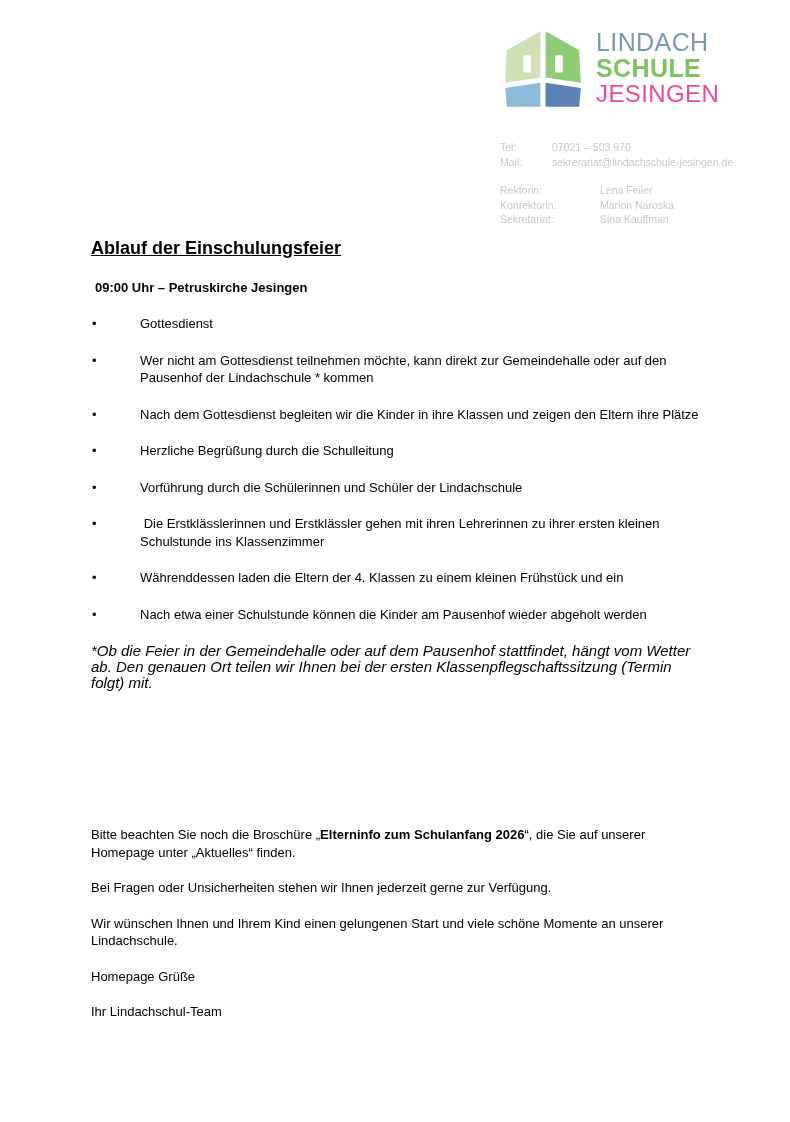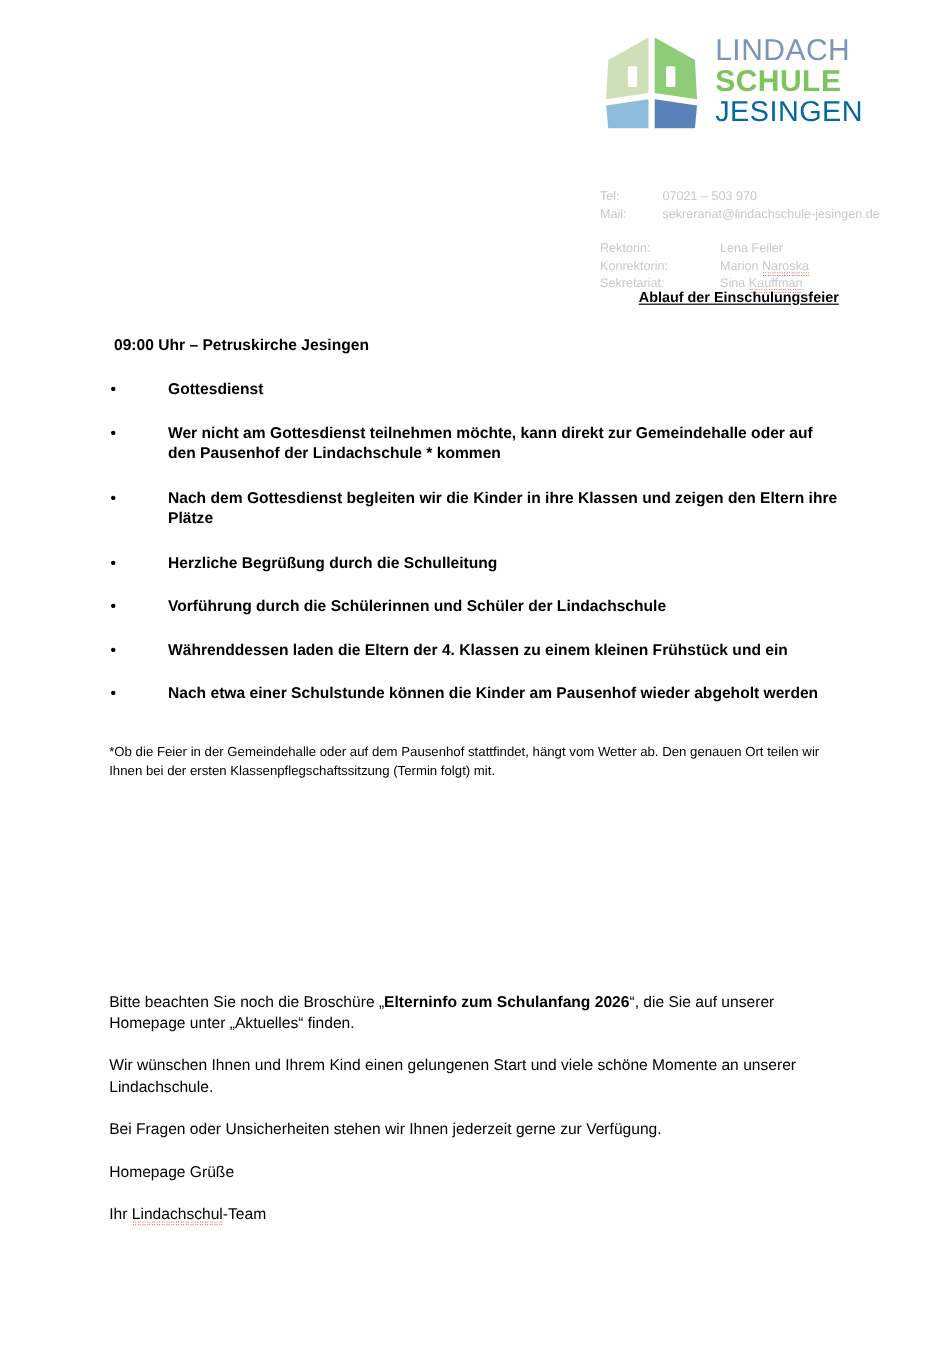--- a/index.html
+++ b/index.html
@@ -55,27 +55,27 @@
   }
   .logo-words .w2 {
     font-size: 25px;
     font-weight: 700;
     color: #7cc45e;
     margin-top: 1px;
   }
   .logo-words .w3 {
     font-size: 24px;
     font-weight: 400;
-    color: #0369a1;
+    color: #ec4899;
     margin-top: 1px;
   }
 
   
   .contact {
-    margin-top: 45px;
+    margin-top: 28px;
     color: #c9c9c9;
     font-size: 10.5px;
     line-height: 14.5px;
   }
   .contact .line {
     display: flex;
     white-space: pre;
   }
   .contact .lbl {
     width: 52px;
@@ -102,26 +102,25 @@
   }
 
   
   .doc-body {
     position: absolute;
     left: 91px;
     top: 240px;
     width: 608px;
   }
   .h-main {
-    font-size: 12px;
+    font-size: 18px;
     font-weight: 700;
     text-decoration: underline;
     margin: 0;
     line-height: 17px;
-    text-align: right;
   }
   .h-sec {
     font-size: 13px;
     font-weight: 700;
     margin: 22px 0 0 4px;
     line-height: 17px;
   }
   .h-sec sup {
     font-size: 9px;
     vertical-align: super;
@@ -132,32 +131,32 @@
     margin: 0;
     padding: 0;
   }
   ul.blist li {
     position: relative;
     padding-left: 49px;
     margin-top: 19px;
     font-size: 13px;
     line-height: 17.5px;
     white-space: pre-wrap;
-    font-weight: bold;
   }
   ul.blist li::before {
     content: "•";
     position: absolute;
     left: 1px;
     top: 0;
     font-size: 13px;
   }
   .footnote {
-    margin-top: 32px;
-    font-size: 11px;
+    margin-top: 20px;
+    font-style: italic;
+    font-size: 15px;
     line-height: 16px;
   }
   .para {
     margin-top: 18px;
     font-size: 13px;
     line-height: 17.5px;
   }
   .para.first-closing {
     margin-top: 0;
   }
@@ -246,33 +245,34 @@
     <ul class="blist">
       <li>Gottesdienst</li>
       <li>Wer nicht am Gottesdienst teilnehmen möchte, kann direkt zur Gemeindehalle oder auf den Pausenhof der Lindachschule * kommen</li>
       <li>Nach dem Gottesdienst begleiten wir die Kinder in ihre Klassen und zeigen den Eltern ihre Plätze</li>
     </ul>
 
 
     <ul class="blist">
       <li>Herzliche Begrüßung durch die Schulleitung</li>
       <li>Vorführung durch die Schülerinnen und Schüler der Lindachschule</li>
+      <li> Die Erstklässlerinnen und Erstklässler gehen mit ihren Lehrerinnen zu ihrer ersten kleinen Schulstunde ins Klassenzimmer</li>
       <li>Währenddessen laden die Eltern der 4. Klassen zu einem kleinen Frühstück und ein</li>
       <li>Nach etwa einer Schulstunde können die Kinder am Pausenhof wieder abgeholt werden</li>
     </ul>
 
     <p class="footnote">*Ob die Feier in der Gemeindehalle oder auf dem Pausenhof stattfindet, hängt vom Wetter ab. Den genauen Ort teilen wir Ihnen bei der ersten Klassenpflegschaftssitzung (Termin folgt) mit.</p>
   </div>
 
   <div class="closing-block">
     <p class="para first-closing"><span>Bitte beachten Sie noch die Broschüre „</span><b>Elterninfo zum Schulanfang 2026</b><span>“, die Sie auf unserer Homepage unter „Aktuelles“ finden.</span></p>
 
+    <p class="para">Bei Fragen oder Unsicherheiten stehen wir Ihnen jederzeit gerne zur Verfügung.</p>
+
     <p class="para">Wir wünschen Ihnen und Ihrem Kind einen gelungenen Start und viele schöne Momente an unserer Lindachschule.</p>
-
-    <p class="para">Bei Fragen oder Unsicherheiten stehen wir Ihnen jederzeit gerne zur Verfügung.</p>
 
     <p class="para">Homepage Grüße</p>
 
     <p class="para"><span>Ihr </span><span class="spell">Lindachschul</span><span>-Team</span></p>
   </div>
 
   <div class="footer-rule"></div>
 </div>
 
 </body></html>

